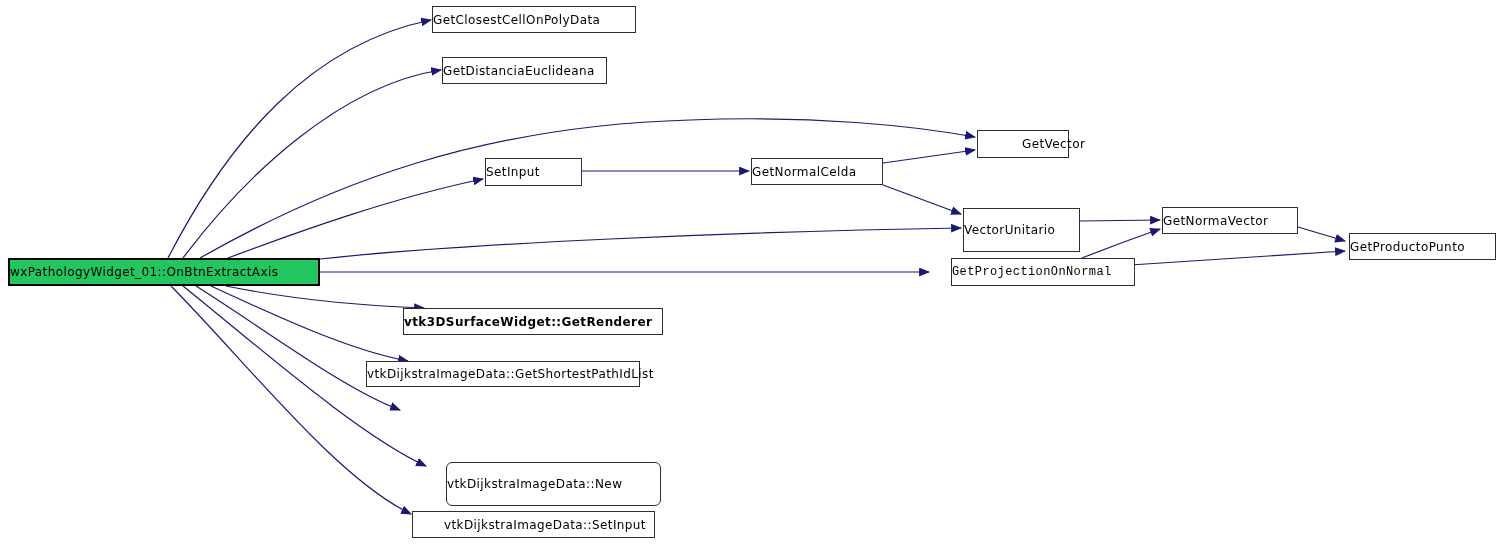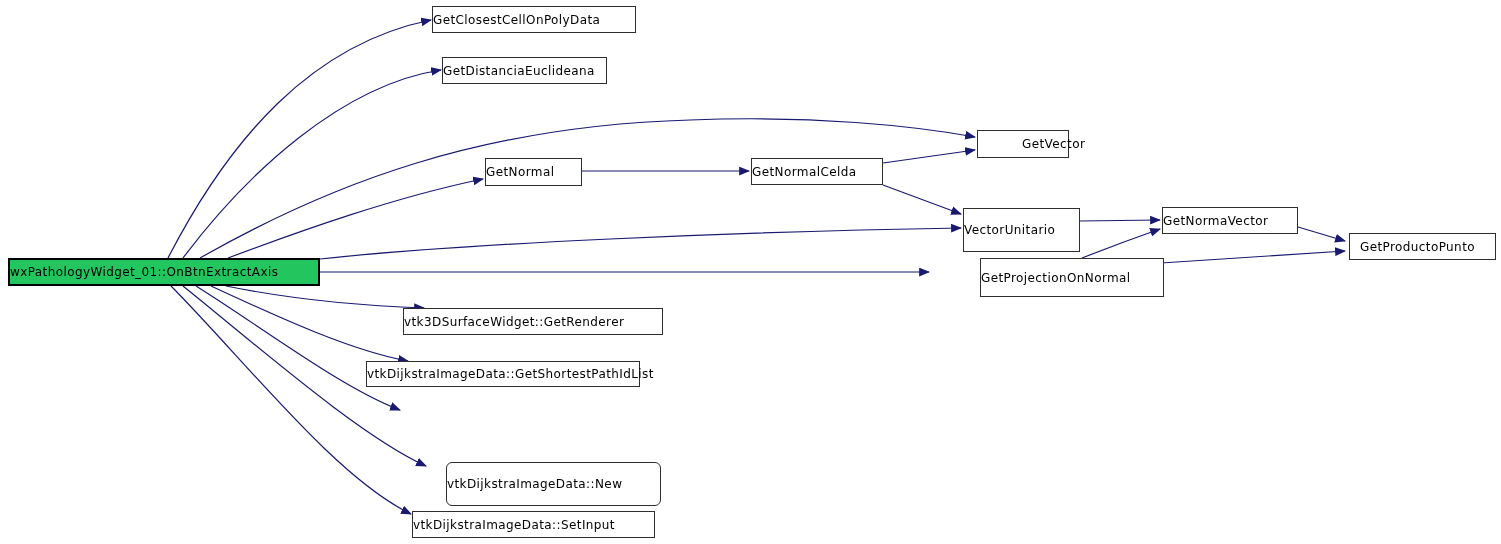--- a/index.html
+++ b/index.html
@@ -72,45 +72,45 @@
 <div class="node highlight" style="left: 8px; top: 258px; width: 312px; height: 28px;">
       <span>wxPathologyWidget_01::OnBtnExtractAxis</span>
     </div>
     <div class="node" style="left: 432px; top: 6px; width: 204px; height: 27px;">
       <span>GetClosestCellOnPolyData</span>
     </div>
     <div class="node" style="left: 442px; top: 57px; width: 165px; height: 27px;">
       <span>GetDistanciaEuclideana</span>
     </div>
     <div class="node" style="left: 485px; top: 158px; width: 97px; height: 28px;">
-      <span>GetNormal</span>
+      <span>SetInput</span>
     </div>
     <div class="node" style="left: 751px; top: 158px; width: 132px; height: 27px;">
       <span>GetNormalCelda</span>
     </div>
     <div class="node" style="left: 977px; top: 130px; width: 92px; height: 28px; padding-left: 44px;">
       <span>GetVector</span>
     </div>
     <div class="node" style="left: 963px; top: 208px; width: 117px; height: 44px;">
       <span>VectorUnitario</span>
     </div>
     <div class="node" style="left: 1162px; top: 207px; width: 136px; height: 27px;">
       <span>GetNormaVector</span>
     </div>
-    <div class="node" style="left: 1349px; top: 233px; width: 147px; height: 27px; padding-left: 10px;">
+    <div class="node" style="left: 1349px; top: 233px; width: 147px; height: 27px;">
       <span>GetProductoPunto</span>
     </div>
-    <div class="node" style="left: 980px; top: 258px; width: 184px; height: 39px;">
+    <div class="node" style="left: 951px; top: 258px; width: 184px; height: 28px; font-family: Liberation Mono, monospace;">
       <span>GetProjectionOnNormal</span>
     </div>
-    <div class="node" style="left: 403px; top: 308px; width: 260px; height: 27px;">
+    <div class="node" style="left: 403px; top: 308px; width: 260px; height: 27px; font-weight: bold;">
       <span>vtk3DSurfaceWidget::GetRenderer</span>
     </div>
     <div class="node" style="left: 366px; top: 361px; width: 274px; height: 26px;">
       <span>vtkDijkstraImageData::GetShortestPathIdList</span>
     </div>
     <div class="node" style="left: 446px; top: 462px; width: 215px; height: 44px; border-radius: 6px;">
       <span>vtkDijkstraImageData::New</span>
     </div>
-    <div class="node" style="left: 412px; top: 511px; width: 243px; height: 27px;">
+    <div class="node" style="left: 412px; top: 511px; width: 243px; height: 27px; padding-left: 31px;">
       <span>vtkDijkstraImageData::SetInput</span>
     </div>
   </div>
 
 </body></html>

